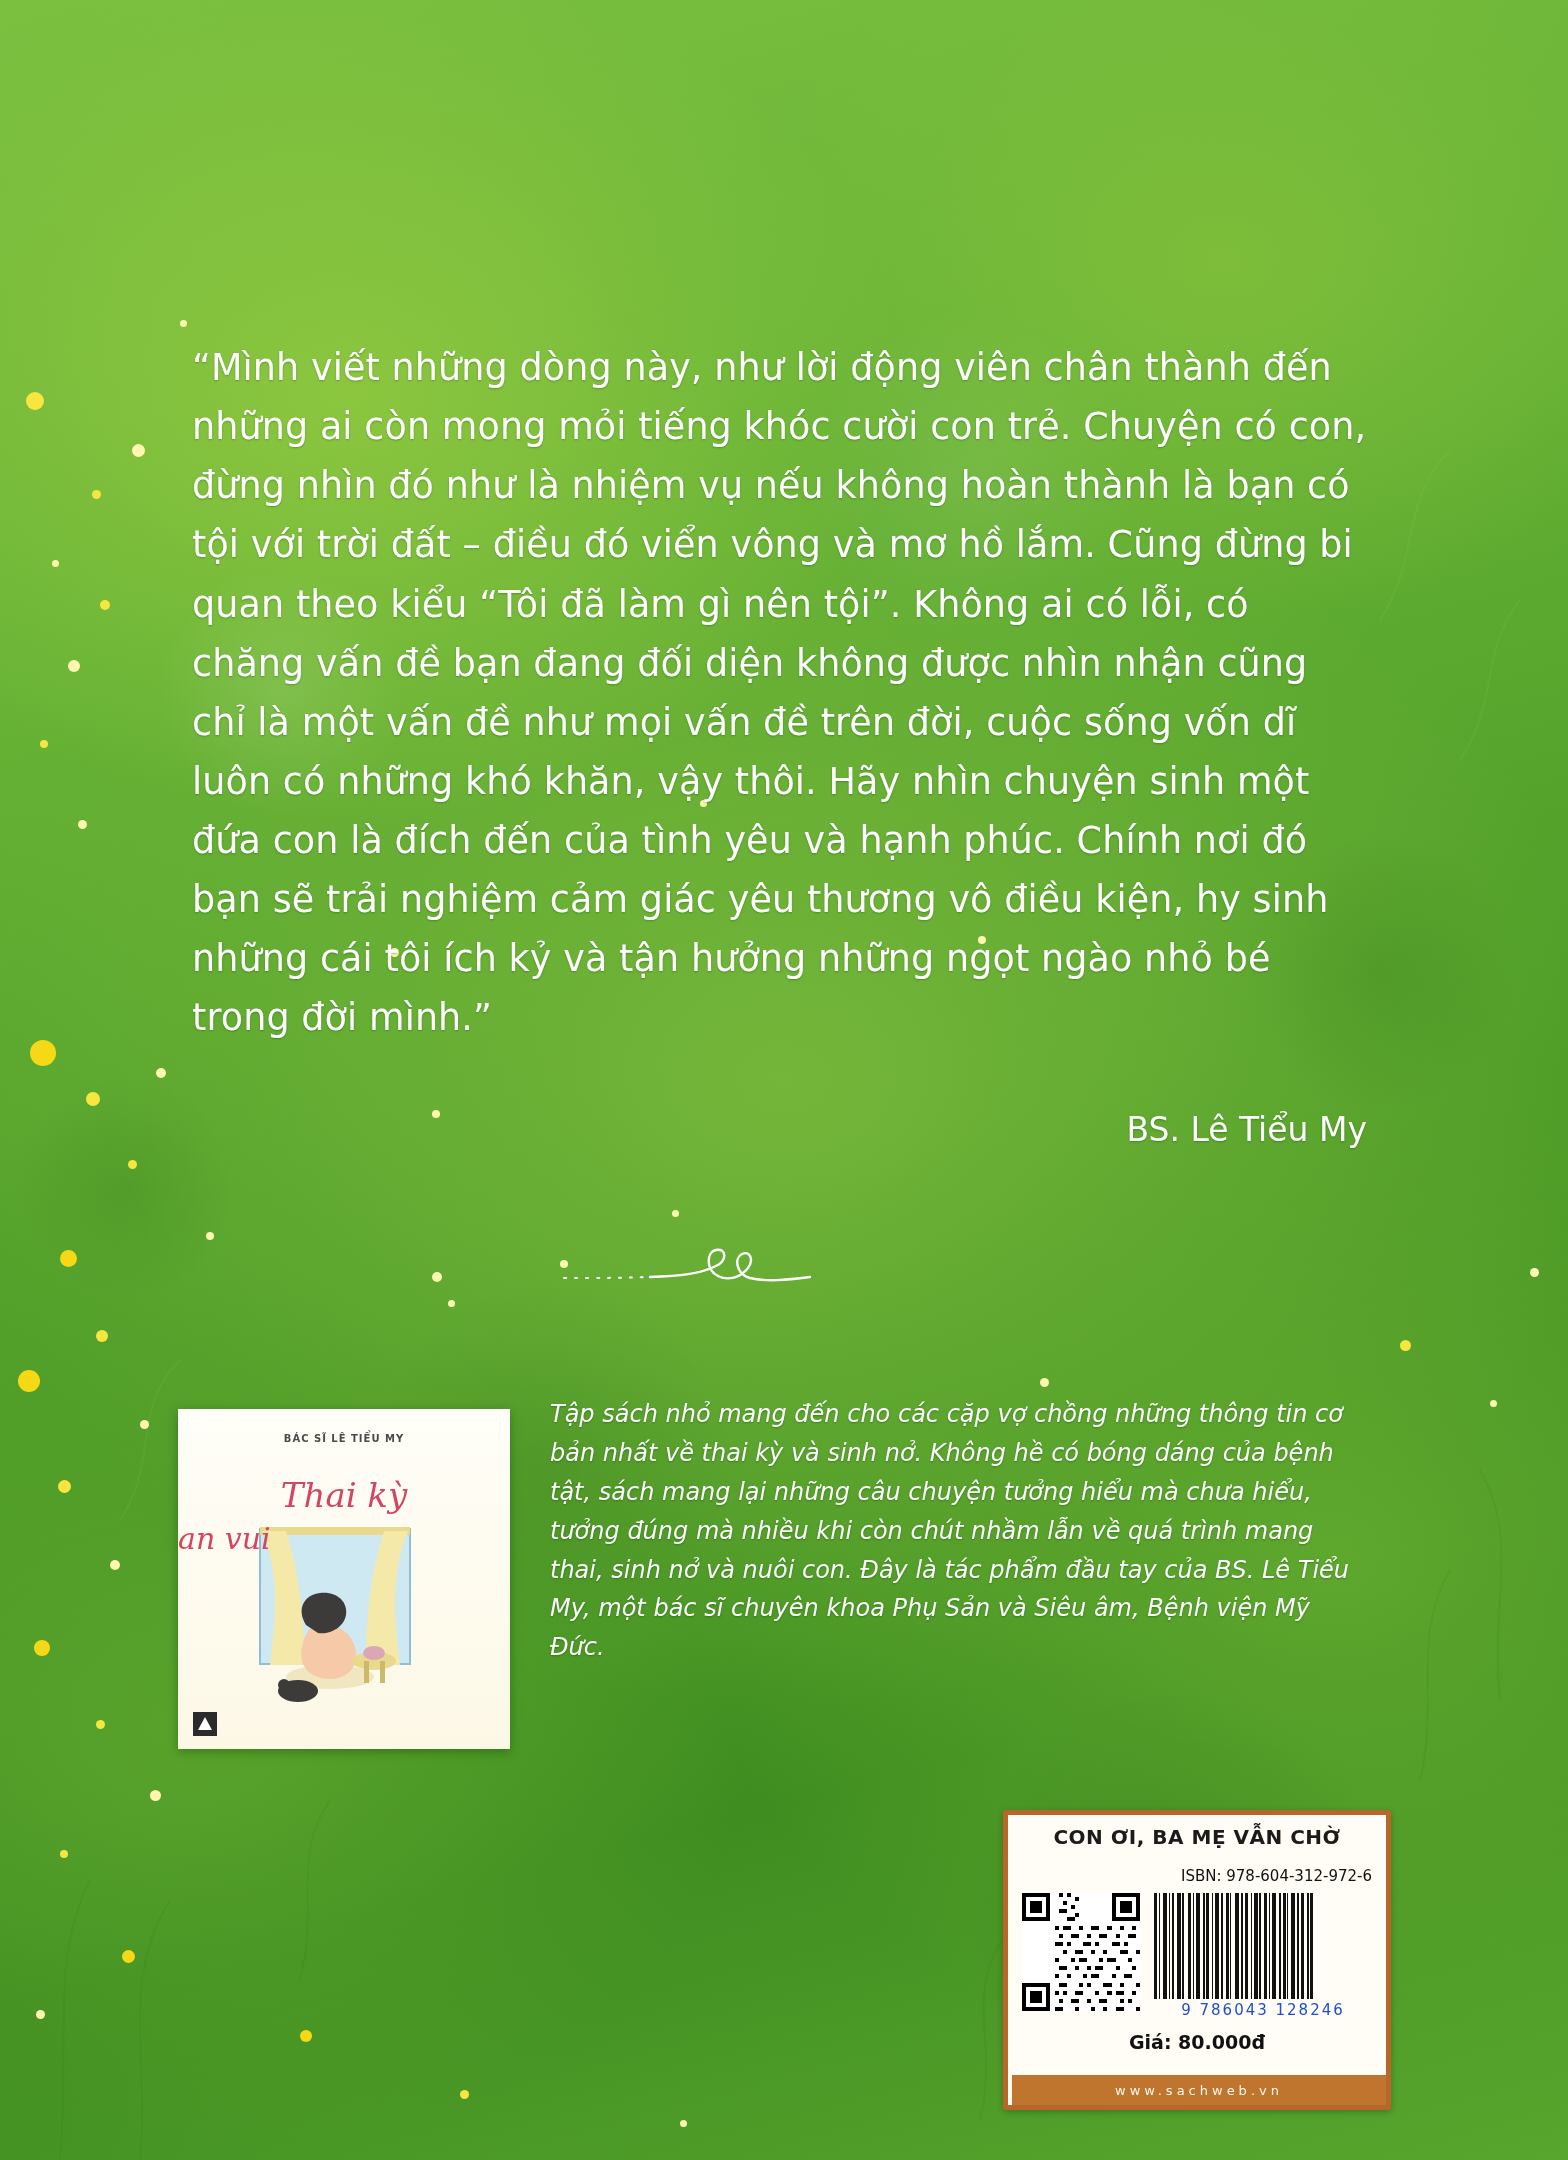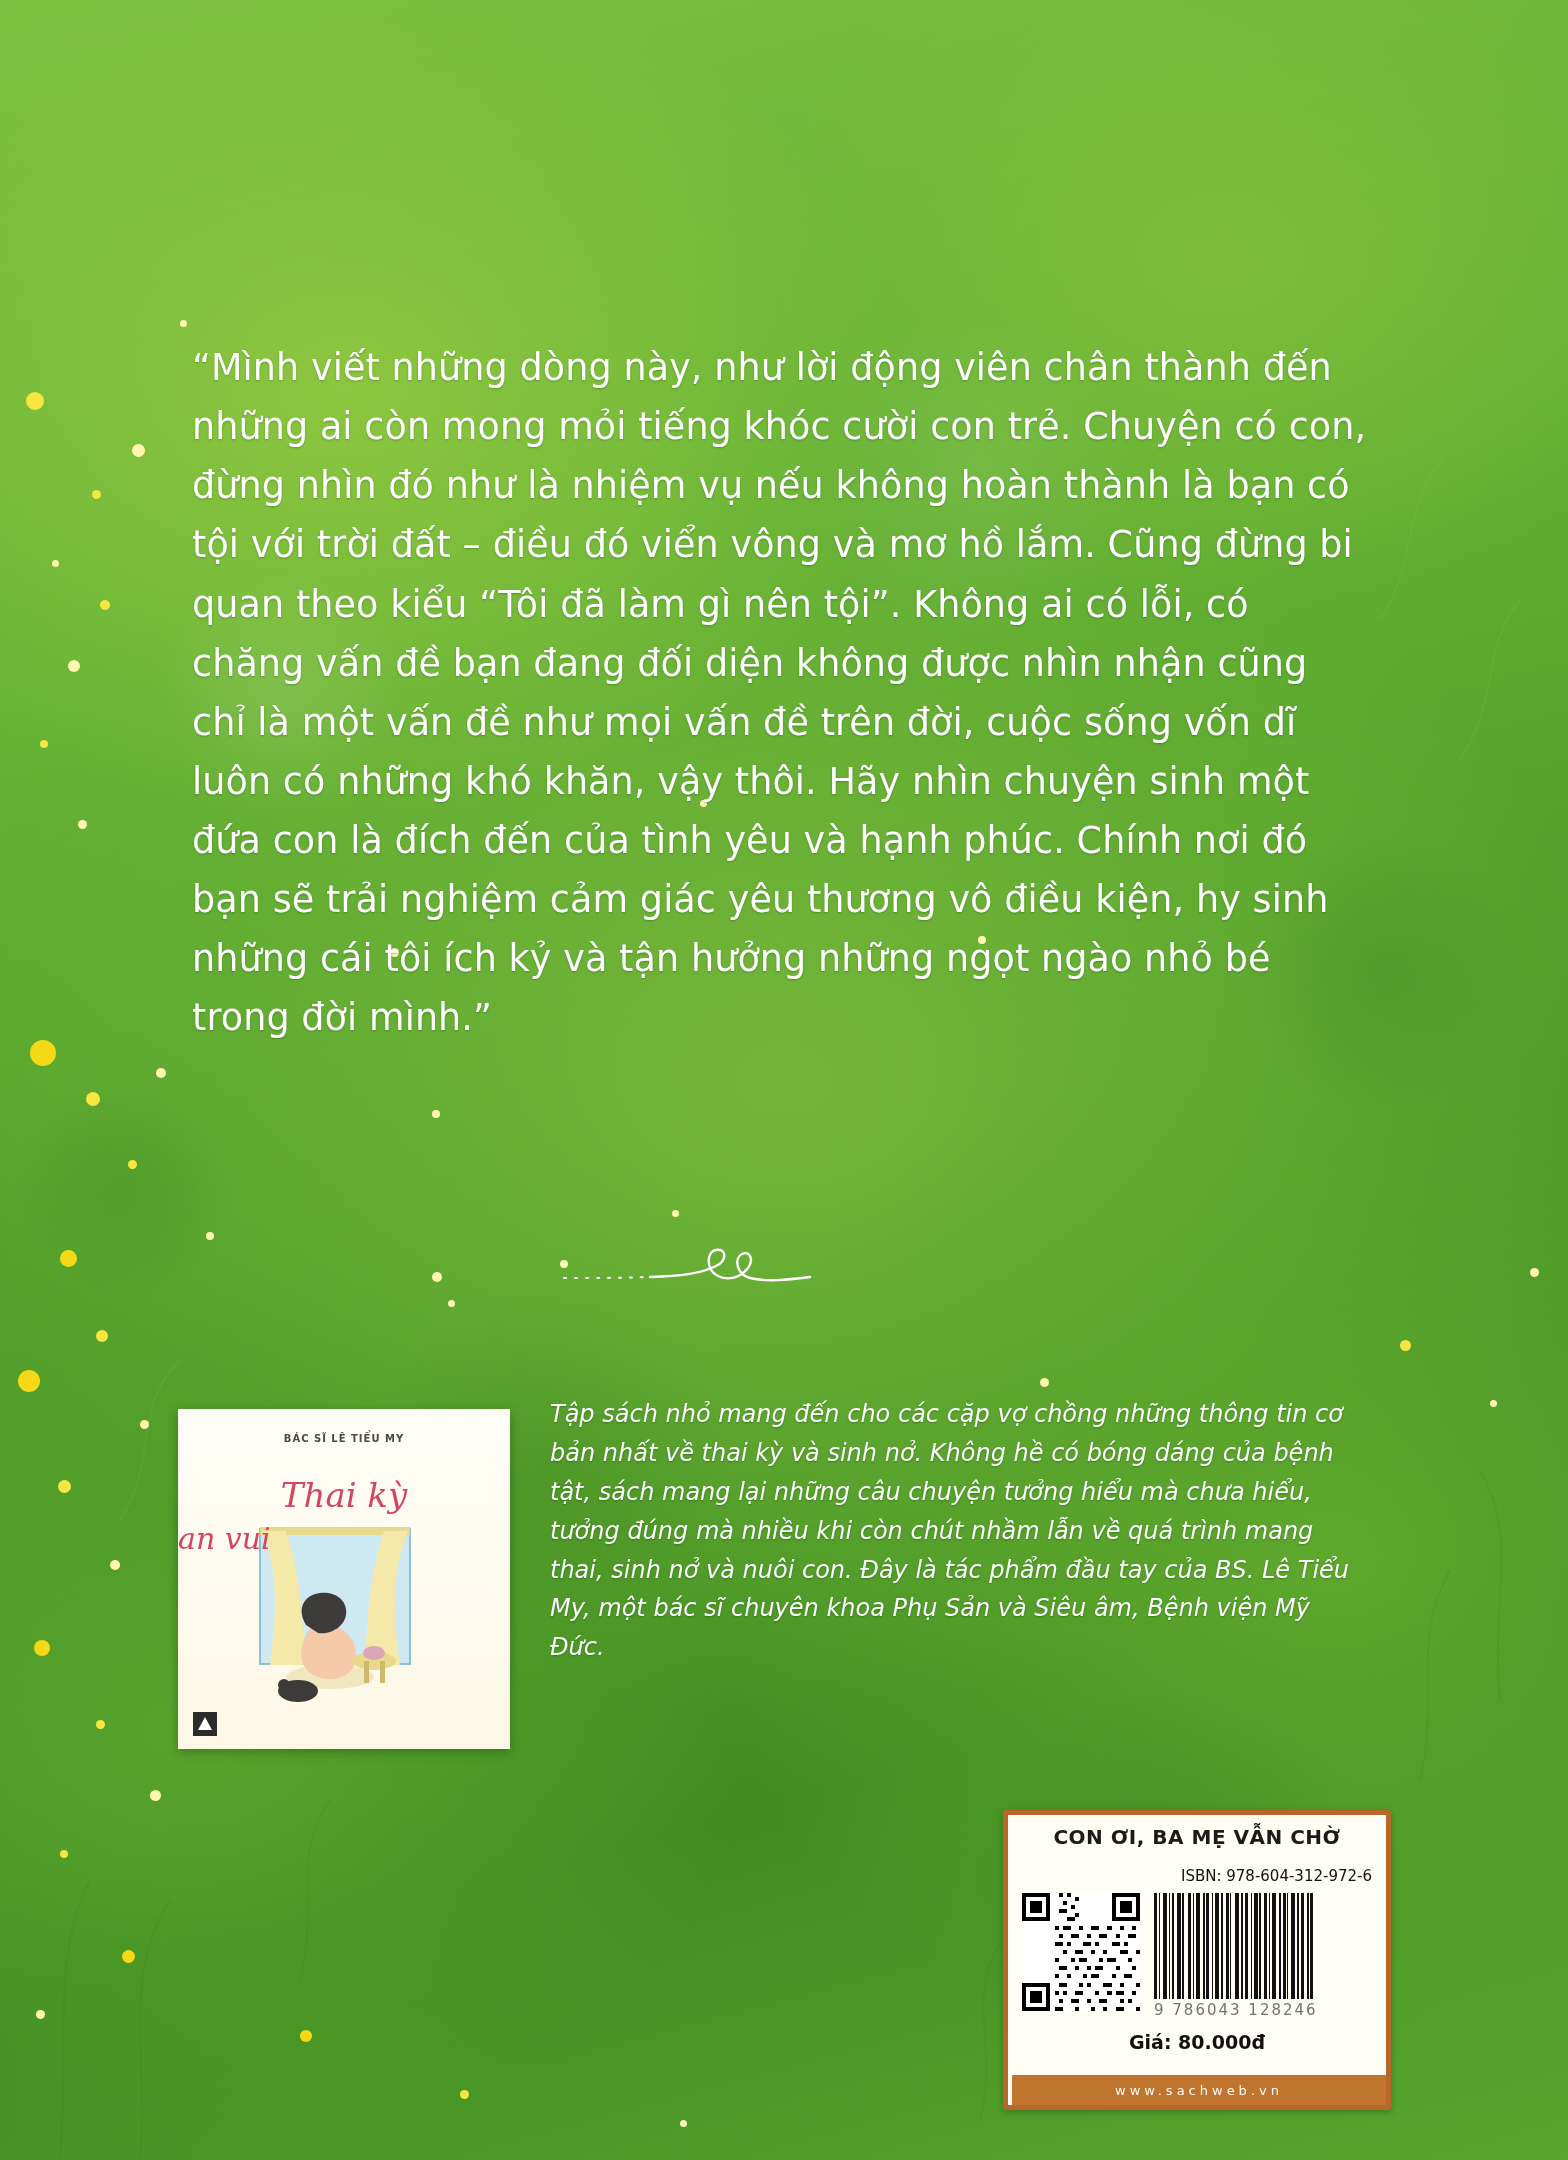--- a/index.html
+++ b/index.html
@@ -200,24 +200,24 @@
     width: 218px; height: 106px;
     display: flex;
     align-items: stretch;
   }
   .barcode i { display: block; height: 100%; background: #111; }
   .barcode-num {
     position: absolute;
     right: 0;
     top: 108px;
     width: 218px;
-    text-align: left;
+    text-align: center;
     font-size: 15px;
     letter-spacing: 2px;
-    color: #737373;
+    color: #1d4ed8;
   }
   .price {
     position: absolute;
     left: 0; right: 0;
     top: 216px;
     text-align: center;
     font-size: 19px;
     font-weight: bold;
     color: #111;
   }
@@ -299,20 +299,21 @@
     <div class="dot" style="left:300px; top:2030px; width:12px; height:12px; background:#f5d916;"></div>
     <div class="dot" style="left:460px; top:2090px; width:9px;  height:9px;  background:#f7e640;"></div>
     <div class="dot" style="left:680px; top:2120px; width:7px;  height:7px;  background:#fdf7b0;"></div>
     <div class="dot" style="left:250px; top:1610px; width:7px;  height:7px;  background:#fdf7b0;"></div>
   </div>
 
   <div class="quote-block">
     <p class="quote-text">“Mình viết những dòng này, như lời động viên chân thành đến những ai còn mong mỏi tiếng khóc cười con trẻ. Chuyện có con, đừng nhìn đó như là nhiệm vụ nếu không hoàn thành là bạn có tội với trời đất – điều đó viển vông và mơ hồ lắm. Cũng đừng bi quan theo kiểu “Tôi đã làm gì nên tội”. Không ai có lỗi, có chăng vấn đề bạn đang đối diện không được nhìn nhận cũng chỉ là một vấn đề như mọi vấn đề trên đời, cuộc sống vốn dĩ luôn có những khó khăn, vậy thôi. Hãy nhìn chuyện sinh một đứa con là đích đến của tình yêu và hạnh phúc. Chính nơi đó bạn sẽ trải nghiệm cảm giác yêu thương vô điều kiện, hy sinh những cái tôi ích kỷ và tận hưởng những ngọt ngào nhỏ bé trong đời mình.”</p>
   </div>
 
+  <div class="author">BS. Lê Tiểu My</div>
 
   <svg class="signature" viewBox="0 0 340 80">
     <path d="M4 48 C40 48 60 48 90 47" stroke="#ffffff" stroke-width="2" fill="none" stroke-dasharray="2 9" stroke-linecap="round"></path>
     <path d="M90 47 C120 46 140 44 156 36 C168 30 166 18 156 20 C146 22 146 40 158 46 C168 51 180 48 188 38 C194 30 190 20 182 24 C174 28 176 44 190 48 C206 52 226 50 250 47" stroke="#ffffff" stroke-width="2.4" fill="none" stroke-linecap="round"></path>
   </svg>
 
   <div class="promo">
     <div class="thumb">
       <div class="thumb-inner"></div>
       <svg viewBox="0 0 332 340" style="position:absolute;inset:0;width:100%;height:100%;">

